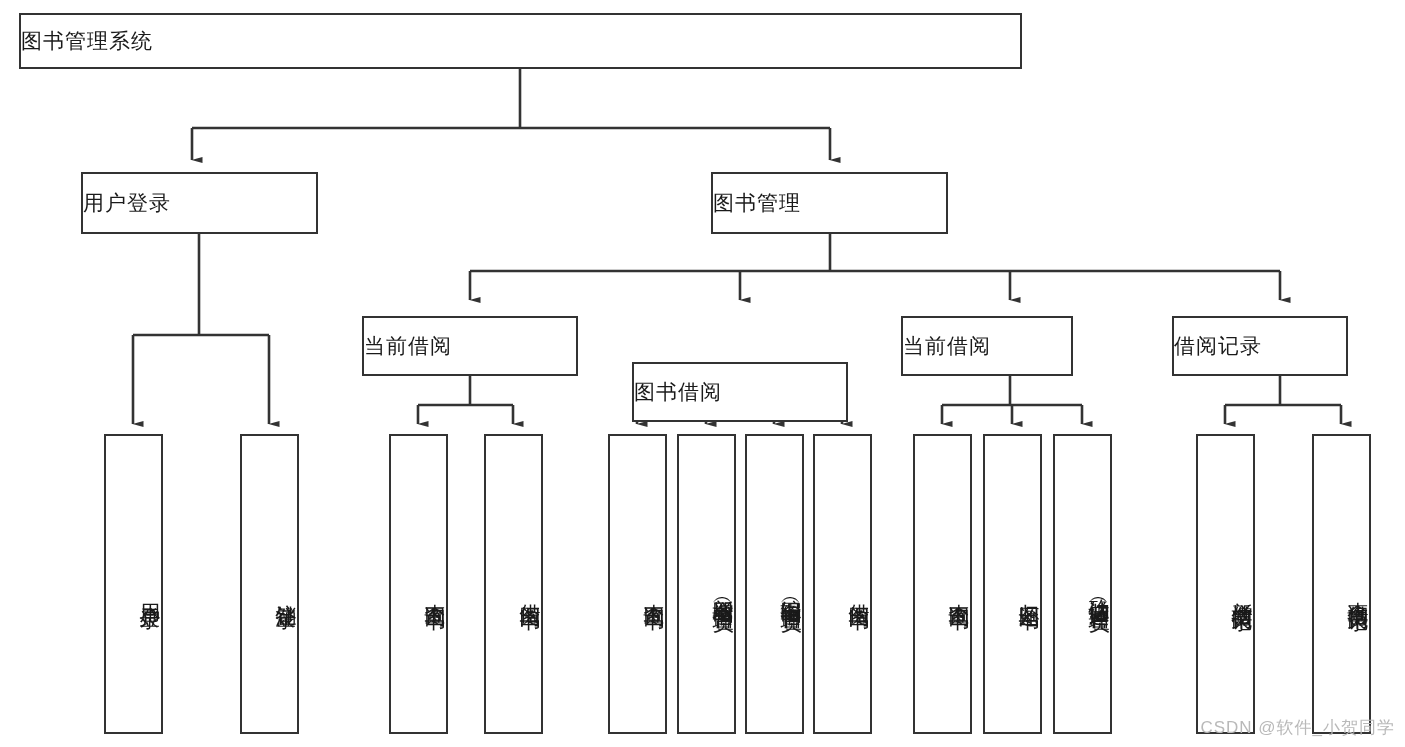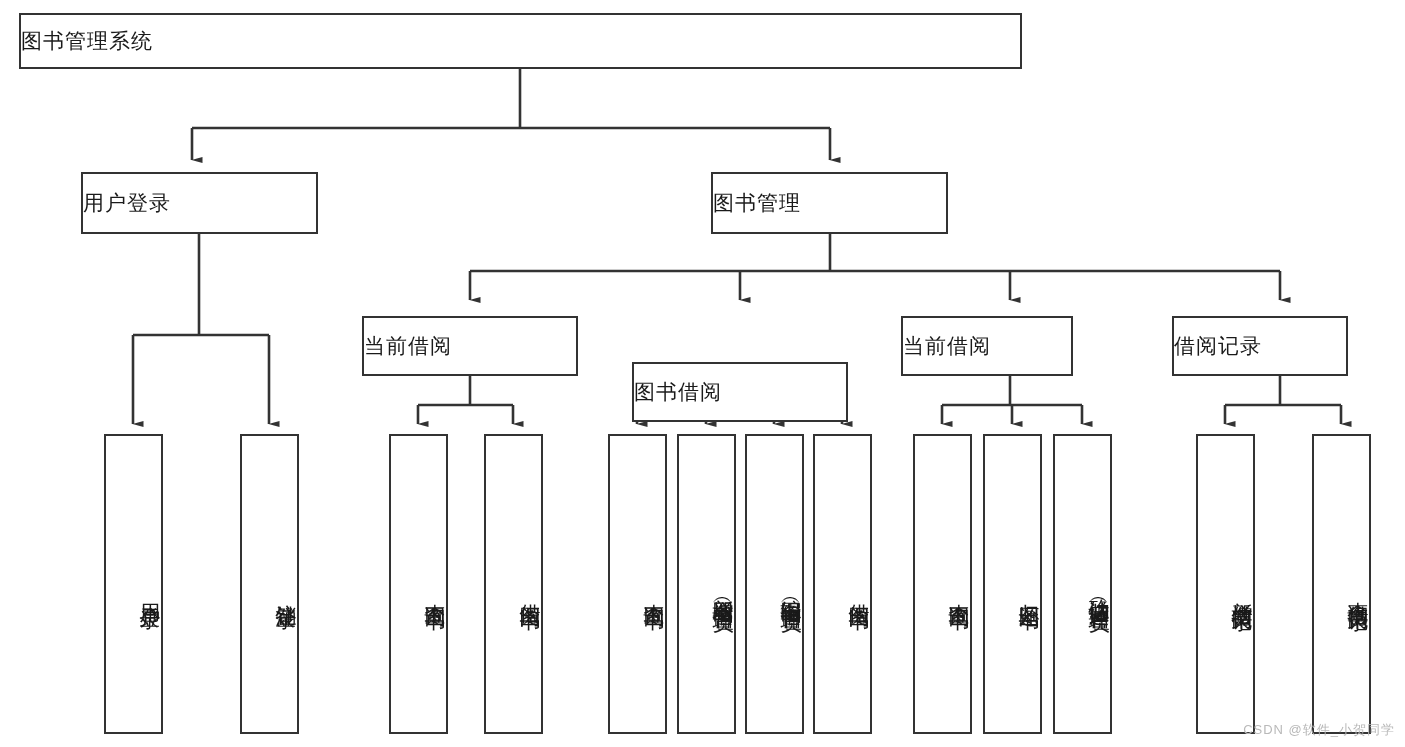--- a/index.html
+++ b/index.html
@@ -50,21 +50,21 @@
     justify-content: center;
   }
   .node .lbl {
     display: block;
     white-space: nowrap;
   }
   #watermark {
     position: absolute;
     right: 10px;
     bottom: 8px;
-    font-size: 13px;
+    font-size: 17px;
     color: #b9b9b9;
     letter-spacing: 1px;
     z-index: 3;
     white-space: nowrap;
   }
 </style>
 </head>
 <body>
 
 <div id="canvas">

